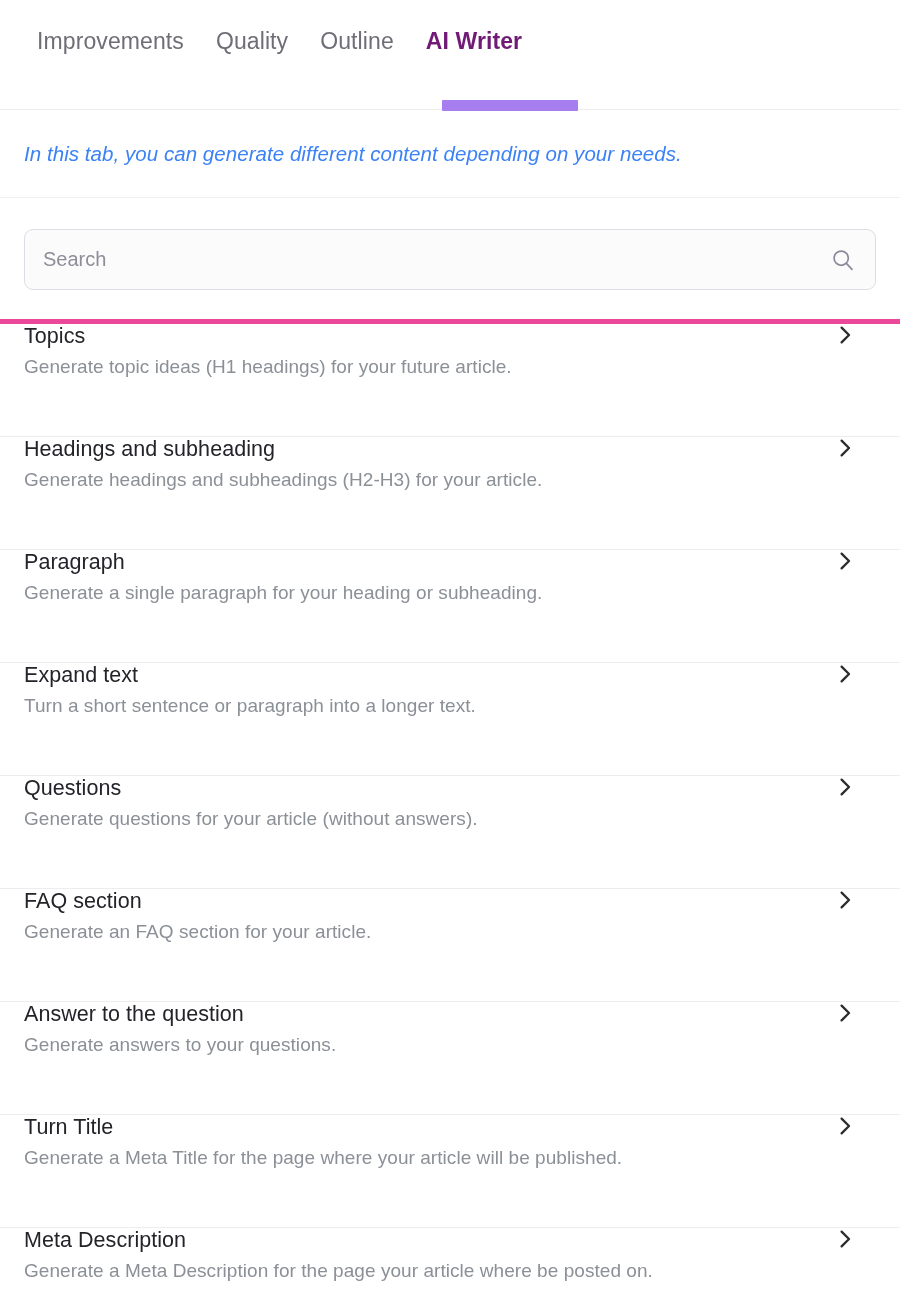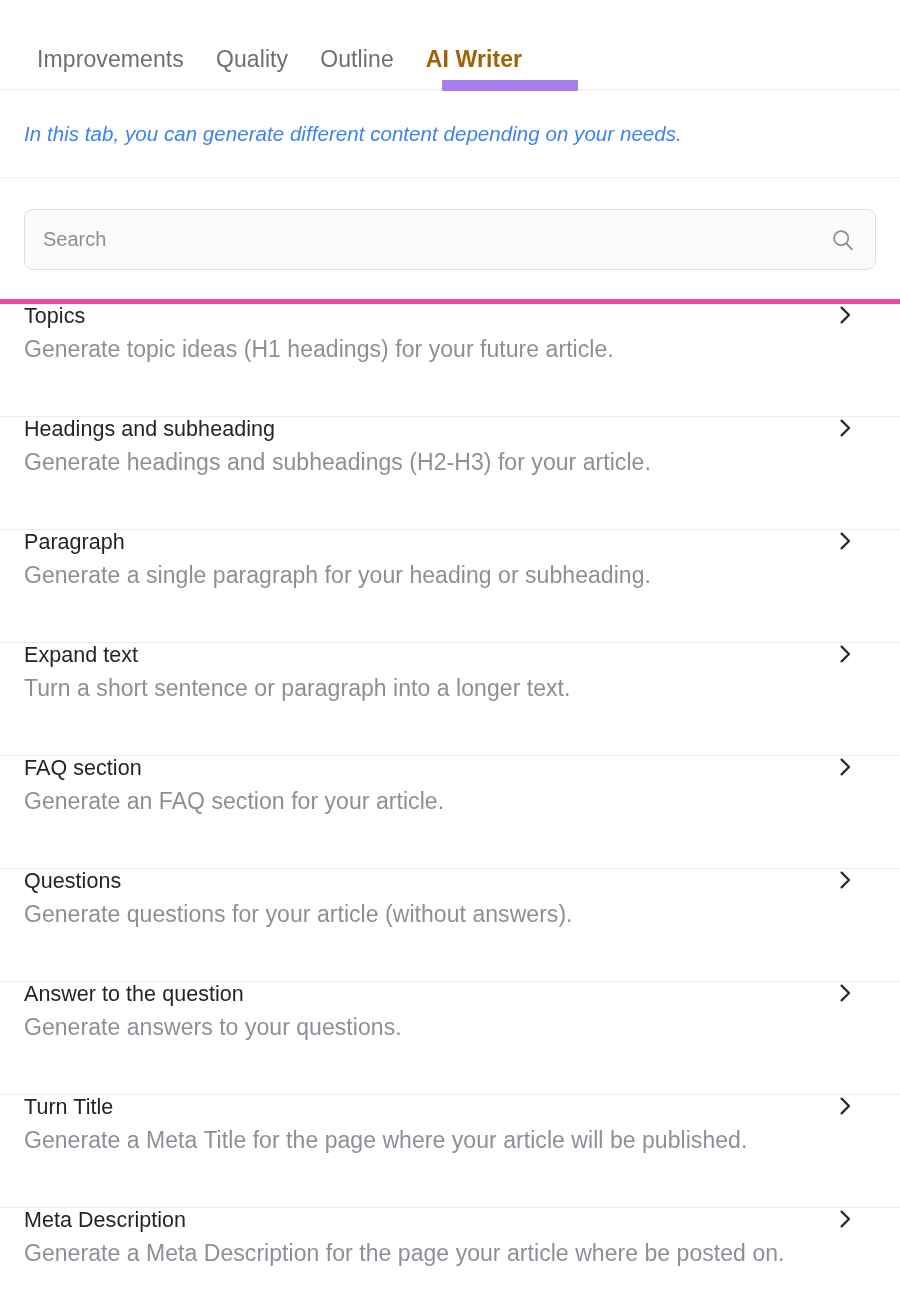--- a/index.html
+++ b/index.html
@@ -16,44 +16,44 @@
     position: relative;
     width: 900px;
     height: 1314px;
     background: #ffffff;
     overflow: hidden;
   }
 
   
   .tabbar {
     position: relative;
-    height: 90px;
+    height: 110px;
     border-bottom: 1px solid #ededf0;
     display: flex;
-    align-items: center;
+    align-items: flex-start;
     padding: 0 0 0 37px;
   }
 
   .tab {
     position: relative;
     font-size: 23px;
     line-height: 1;
     color: #6e6e76;
     padding-top: 30px;
     margin-right: 32px;
     letter-spacing: 0.1px;
     cursor: pointer;
     white-space: nowrap;
     background: none;
     border: none;
     font-family: inherit;
   }
 
   .tab.active {
-    color: #a16207;
+    color: #701a75;
     font-weight: bold;
   }
 
   .tab-underline {
     position: absolute;
     left: 442px;
     bottom: -2px;
     width: 136px;
     height: 11px;
     background: #a77ef0;
@@ -140,21 +140,21 @@
 
   .item-title {
     font-size: 21.5px;
     color: #232329;
     line-height: 1.2;
     letter-spacing: 0.05px;
     margin-bottom: 5px;
   }
 
   .item-desc {
-    font-size: 23px;
+    font-size: 19px;
     color: #8b9097;
     line-height: 1.25;
     letter-spacing: 0.05px;
   }
 
   .chevron {
     flex: 0 0 auto;
     width: 22px;
     height: 22px;
     margin-right: 20px;
@@ -236,44 +236,44 @@
     </div>
     <span class="chevron">
       <svg width="22" height="22" viewBox="0 0 22 22" fill="none">
         <path d="M7.6 3.6 L15 11 L7.6 18.4" stroke="#2b2b30" stroke-width="2.3" stroke-linecap="round" stroke-linejoin="round"></path>
       </svg>
     </span>
   </div>
 
   <div class="list-item">
     <div class="item-text">
+      <div class="item-title">Questions</div>
+      <div class="item-desc">Generate questions for your article (without answers).</div>
+    </div>
+    <span class="chevron">
+      <svg width="22" height="22" viewBox="0 0 22 22" fill="none">
+        <path d="M7.6 3.6 L15 11 L7.6 18.4" stroke="#2b2b30" stroke-width="2.3" stroke-linecap="round" stroke-linejoin="round"></path>
+      </svg>
+    </span>
+  </div>
+
+  <div class="list-item">
+    <div class="item-text">
       <div class="item-title">FAQ section</div>
       <div class="item-desc">Generate an FAQ section for your article.</div>
     </div>
     <span class="chevron">
       <svg width="22" height="22" viewBox="0 0 22 22" fill="none">
         <path d="M7.6 3.6 L15 11 L7.6 18.4" stroke="#2b2b30" stroke-width="2.3" stroke-linecap="round" stroke-linejoin="round"></path>
       </svg>
     </span>
   </div>
 
   <div class="list-item">
     <div class="item-text">
-      <div class="item-title">Questions</div>
-      <div class="item-desc">Generate questions for your article (without answers).</div>
-    </div>
-    <span class="chevron">
-      <svg width="22" height="22" viewBox="0 0 22 22" fill="none">
-        <path d="M7.6 3.6 L15 11 L7.6 18.4" stroke="#2b2b30" stroke-width="2.3" stroke-linecap="round" stroke-linejoin="round"></path>
-      </svg>
-    </span>
-  </div>
-
-  <div class="list-item">
-    <div class="item-text">
       <div class="item-title">Answer to the question</div>
       <div class="item-desc">Generate answers to your questions.</div>
     </div>
     <span class="chevron">
       <svg width="22" height="22" viewBox="0 0 22 22" fill="none">
         <path d="M7.6 3.6 L15 11 L7.6 18.4" stroke="#2b2b30" stroke-width="2.3" stroke-linecap="round" stroke-linejoin="round"></path>
       </svg>
     </span>
   </div>
 

